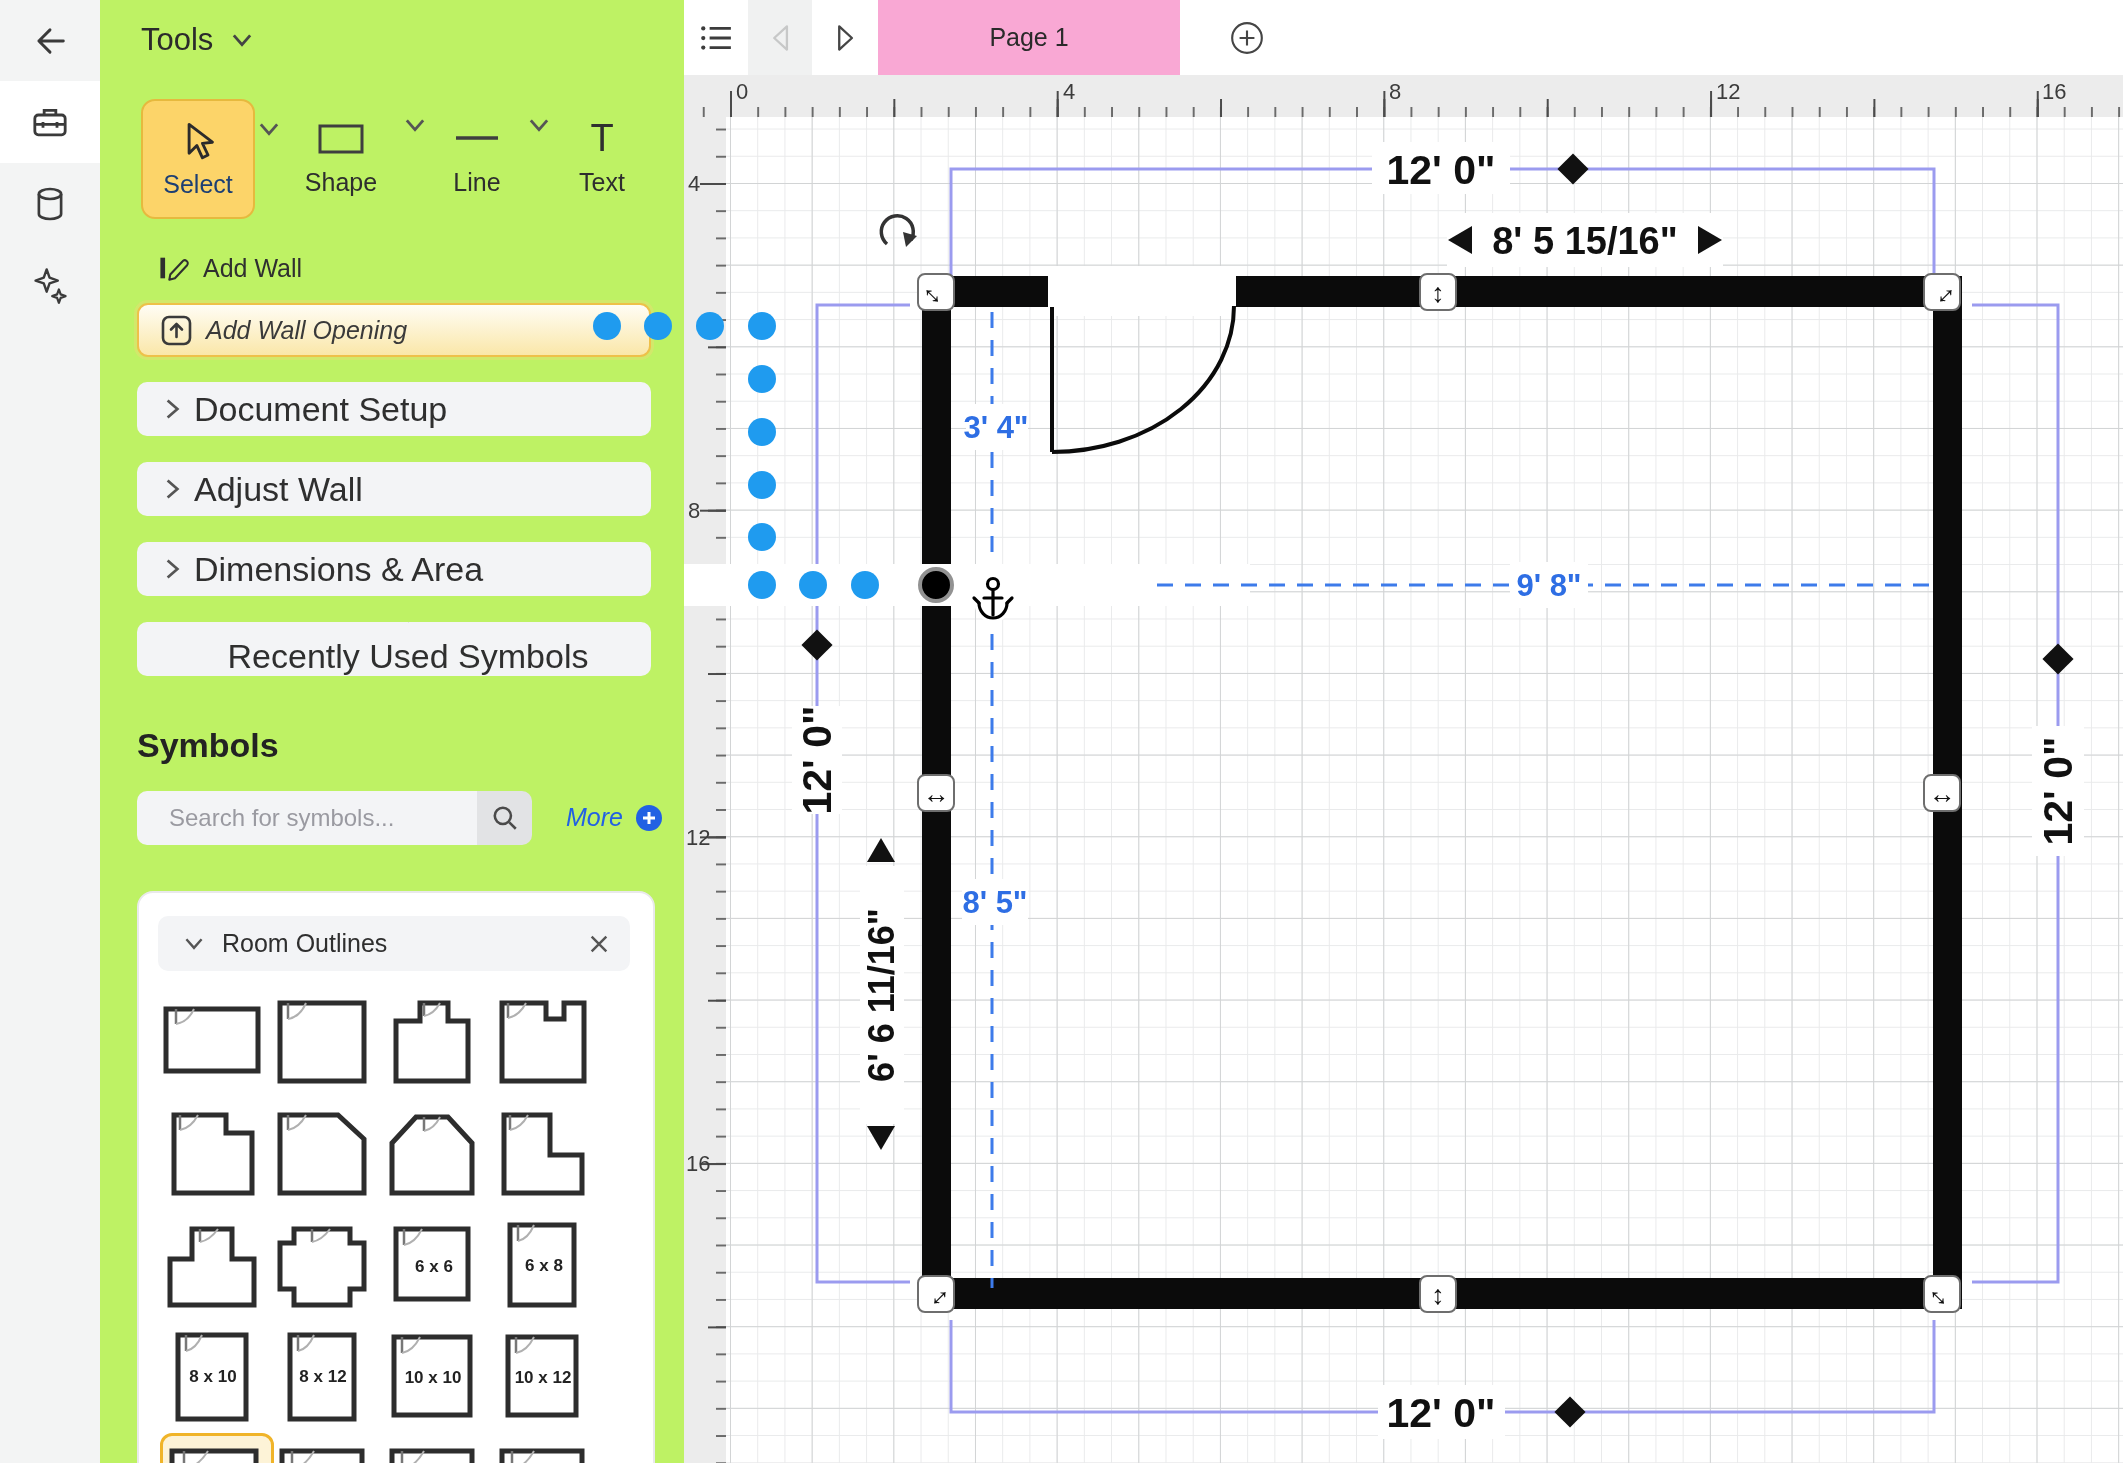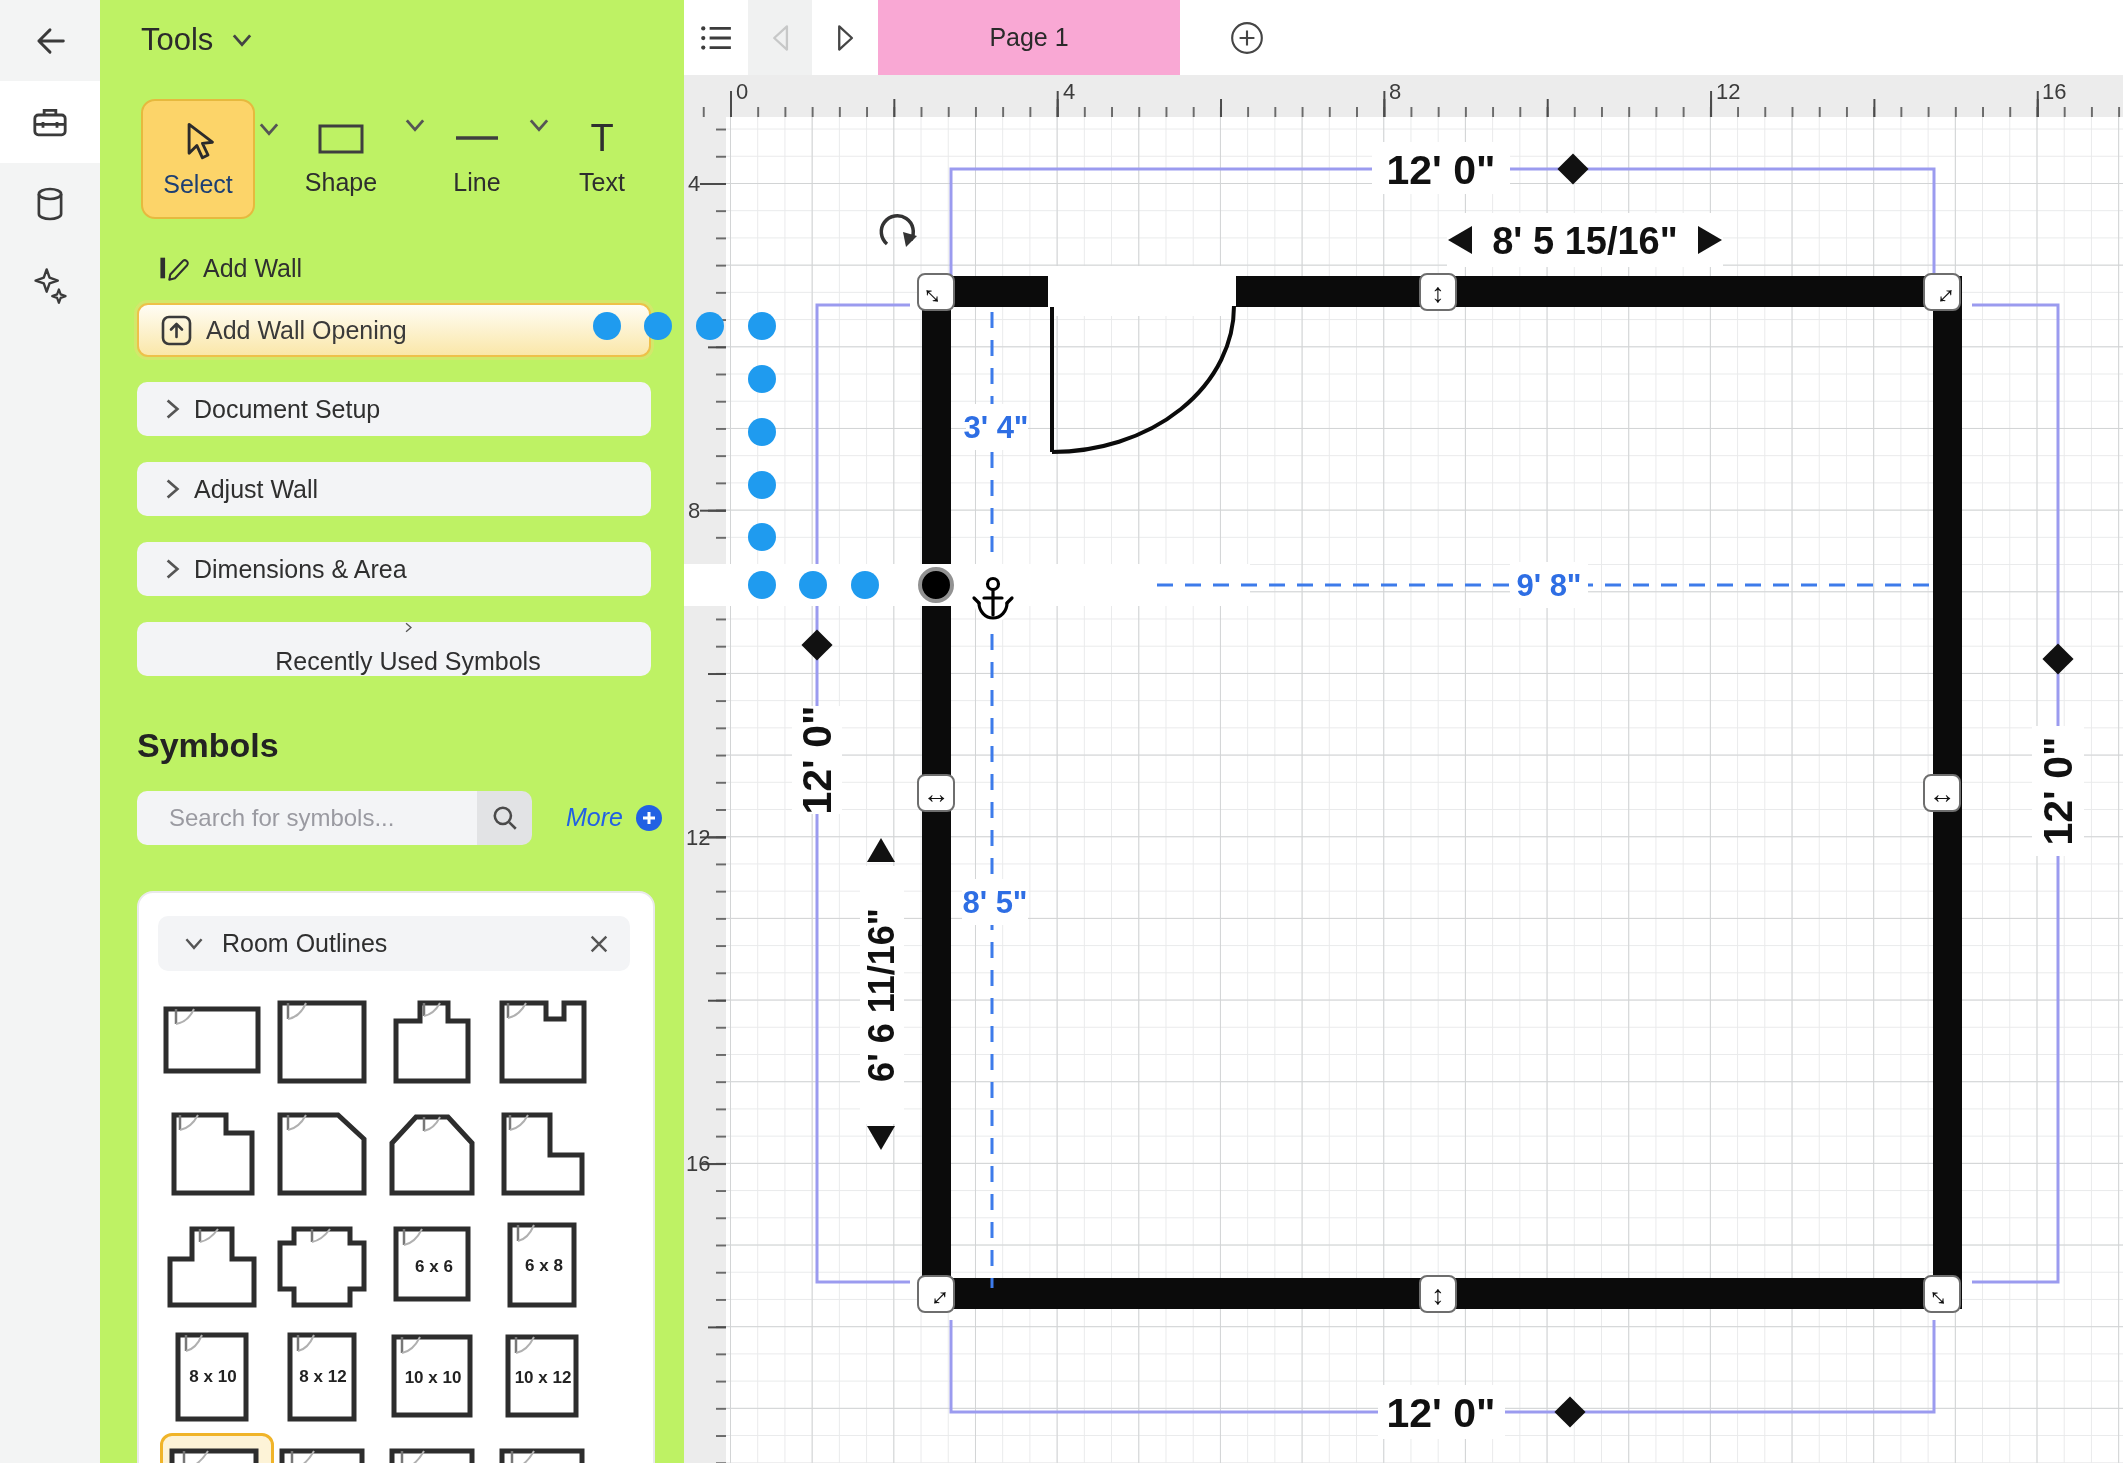--- a/index.html
+++ b/index.html
@@ -12,25 +12,25 @@
   .rail-item.active{background:#fff;}
   
   #panel{left:100px;top:0;width:584px;height:1463px;background:#bef264;border-right:1px solid #e4e5e6;}
   .ptitle{left:41px;top:22px;font-size:31px;color:#2b2b2b;}
   .toolbtn{width:110px;height:116px;border-radius:14px;display:flex;flex-direction:column;align-items:center;justify-content:center;gap:10px;}
   .toolbtn.sel{background:#fcd469;border:2px solid #e6b93e;}
   .toollabel{font-size:25px;color:#2e2e2e;}
   .toolbtn.sel .toollabel{color:#1d3f73;}
   .rowbtn{left:37px;width:514px;height:54px;background:#f3f4f6;border-radius:10px;
           display:flex;align-items:center;gap:14px;padding-left:28px;box-sizing:border-box;
-          font-size:25px;color:#2f2f2f;}
+          font-size:34px;color:#2f2f2f;}
   #awo{left:37px;top:303px;width:514px;height:54px;border:2.5px solid #eec04a;border-radius:11px;
        background:linear-gradient(#fffdf5,#fae7a9);display:flex;align-items:center;gap:14px;
        padding-left:22px;box-sizing:border-box;font-size:25px;color:#3a3a3a;
-       box-shadow:0 0 0 3px rgba(250,215,120,.35);}
+       box-shadow:0 0 0 3px rgba(250,215,120,.35);font-style:italic;}
   #addwall{left:37px;top:241px;width:514px;height:54px;display:flex;align-items:center;gap:14px;
        padding-left:22px;box-sizing:border-box;font-size:25px;color:#2f2f2f;}
   .sym-h{left:37px;top:726px;font-size:34px;font-weight:700;color:#232323;}
   #searchwrap{left:37px;top:791px;width:395px;height:54px;}
   #searchinput{position:absolute;left:0;top:0;width:340px;height:54px;border:none;background:#f3f4f6;
        border-radius:10px 0 0 10px;padding:0 0 0 32px;font-size:24px;color:#444;outline:none;box-sizing:border-box;
        font-family:"Liberation Sans",sans-serif;}
   #searchinput::placeholder{color:#9a9aa1;}
   #searchbtn{position:absolute;left:340px;top:0;width:55px;height:54px;background:#e2e3e5;
        border-radius:0 10px 10px 0;display:flex;align-items:center;justify-content:center;}

